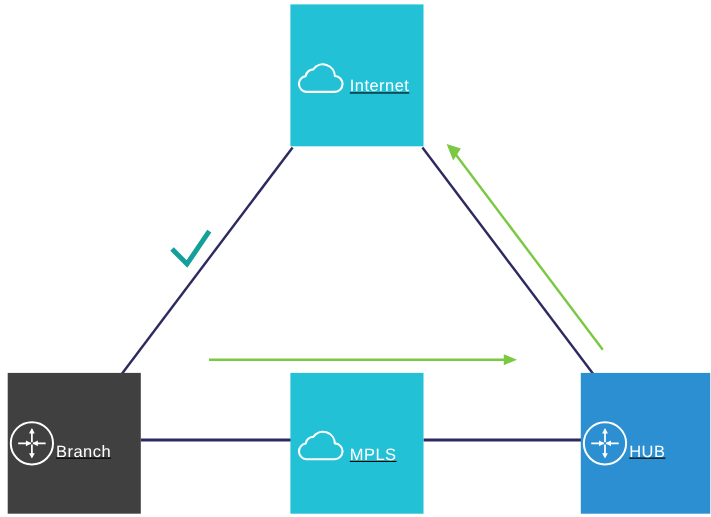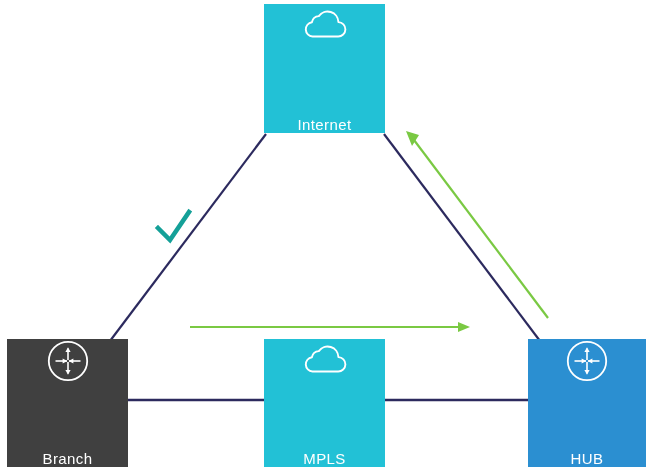--- a/index.html
+++ b/index.html
@@ -21,23 +21,23 @@
     position: absolute;
     left: 0;
     top: 0;
     width: 646px;
     height: 470px;
   }
   .node {
     position: absolute;
     box-sizing: border-box;
     display: flex;
-    flex-direction: column;
     align-items: center;
-    justify-content: space-between;
+    justify-content: flex-start;
+    text-decoration: underline;
   }
   .node-icon {
     display: block;
     line-height: 0;
   }
   .node-label {
     color: #ffffff;
     font-size: 15px;
     font-family: "Liberation Sans", sans-serif;
     letter-spacing: 0.4px;

